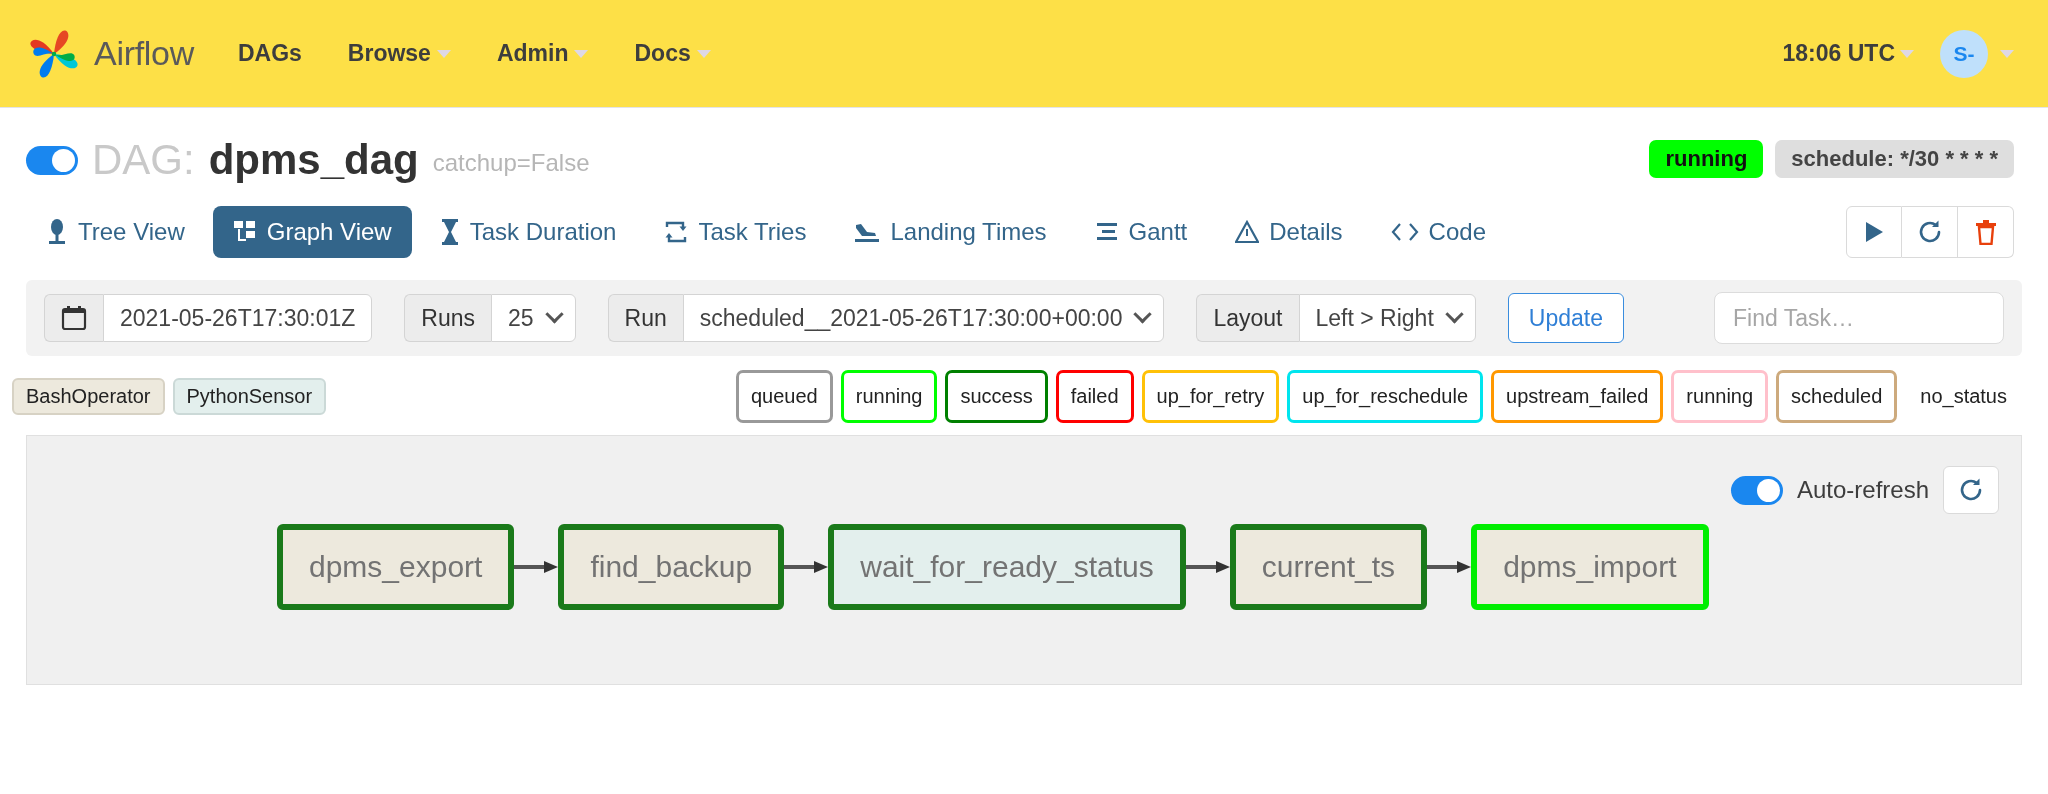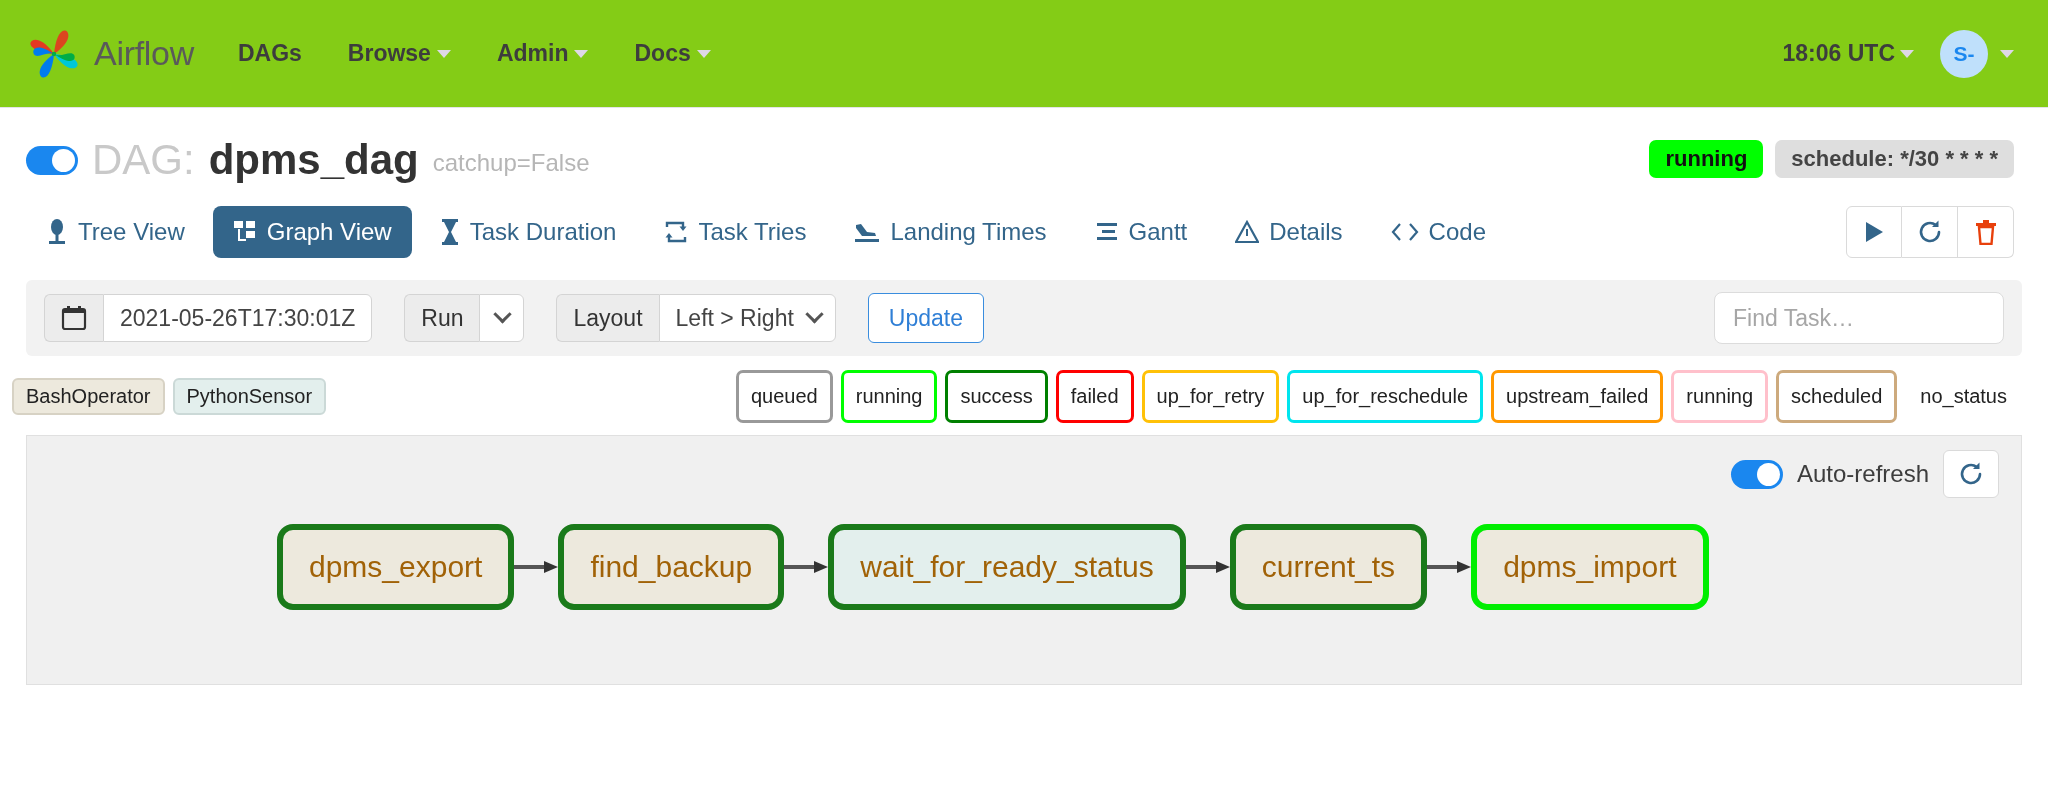--- a/index.html
+++ b/index.html
@@ -7,21 +7,21 @@
   html, body {
     width: 2048px; height: 794px;
     background: #ffffff;
     font-family: "Liberation Sans", sans-serif;
     overflow: hidden;
   }
 
   
   .navbar {
     height: 108px;
-    background: #84cc16;
+    background: #fde047;
     border-bottom: 1px solid #e3e3e8;
     display: flex;
     align-items: center;
     padding: 0 34px 0 26px;
   }
   .brand { display: flex; align-items: center; gap: 12px; margin-right: 44px; }
   .logo { width: 56px; height: 56px; display: block; }
   .brand-name {
     font-size: 34px; color: #5a5a5a; font-weight: 400; letter-spacing: -0.3px;
   }
@@ -167,21 +167,21 @@
 
   
   .graph-canvas {
     margin: 0 26px;
     background: #f0f0f0;
     border: 1px solid #e0e0e0;
     height: 250px;
     position: relative;
   }
   .refresh-row {
-    position: absolute; top: 14px; right: 22px;
+    position: absolute; top: 30px; right: 22px;
     display: flex; align-items: center; gap: 14px;
   }
   .toggle-sm {
     width: 52px; height: 29px; border-radius: 15px;
     background: #1a87ef; position: relative; cursor: pointer;
   }
   .toggle-sm::after {
     content: ""; position: absolute; top: 3px; right: 3px;
     width: 23px; height: 23px; border-radius: 50%; background: #ffffff;
   }
@@ -189,23 +189,23 @@
   .refresh-btn {
     width: 56px; height: 48px; background: #ffffff;
     border: 1px solid #dadada; border-radius: 6px;
     display: flex; align-items: center; justify-content: center; cursor: pointer;
   }
   .nodes {
     position: absolute; left: 250px; top: 88px;
     display: flex; align-items: center;
   }
   .node {
-    height: 86px; border-radius: 16px;
+    height: 86px; border-radius: 6px;
     display: flex; align-items: center; justify-content: center;
-    padding: 0 26px; font-size: 30px; color: #a16207;
+    padding: 0 26px; font-size: 30px; color: #737373;
     border: 6px solid #1a7a1a; cursor: pointer; white-space: nowrap;
   }
   .arrow {
     width: 44px; height: 12px; position: relative; flex: none;
   }
   .arrow::before {
     content: ""; position: absolute; left: 0; top: 4px;
     width: 30px; height: 4px; background: #555555;
   }
   .arrow::after {
@@ -381,24 +381,32 @@
       <svg width="26" height="26" viewBox="0 0 26 26">
         <rect x="2" y="4" width="22" height="20" rx="2" stroke="#333333" stroke-width="2.2" fill="none"></rect>
         <rect x="2" y="4" width="22" height="4" fill="#333333"></rect>
         <rect x="6" y="1" width="3" height="5" fill="#333333"></rect>
         <rect x="17" y="1" width="3" height="5" fill="#333333"></rect>
       </svg>
     </div>
     <div class="ig-field">2021-05-26T17:30:01Z</div>
   </div>
 
+  <div class="input-group">
+    <div class="ig-addon left">Runs</div>
+    <div class="ig-select">
+      <span>25</span>
+      <i class="chev"></i>
+    </div>
+  </div>
 
   <div class="input-group">
     <div class="ig-addon left">Run</div>
     <div class="ig-select">
+      <span>scheduled__2021-05-26T17:30:00+00:00</span>
       <i class="chev"></i>
     </div>
   </div>
 
   <div class="input-group">
     <div class="ig-addon left">Layout</div>
     <div class="ig-select">
       <span>Left &gt; Right</span>
       <i class="chev"></i>
     </div>

